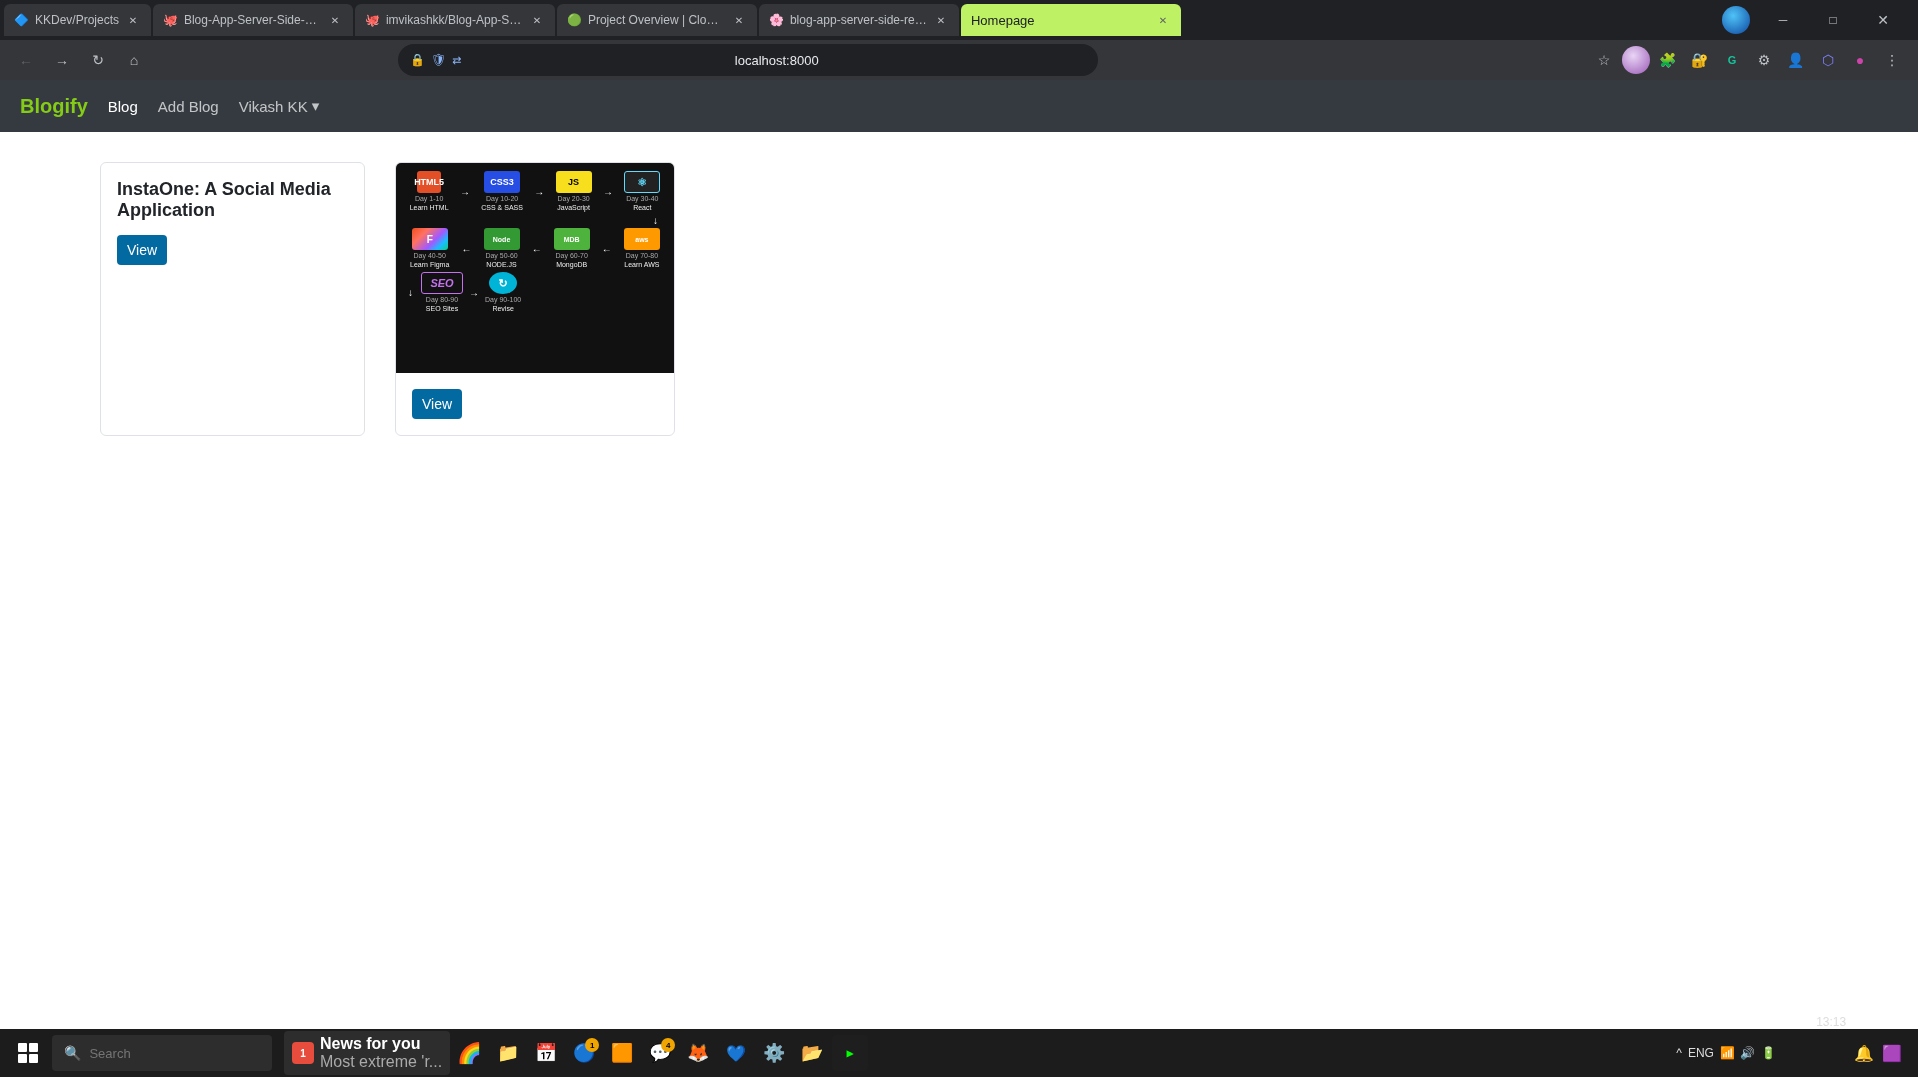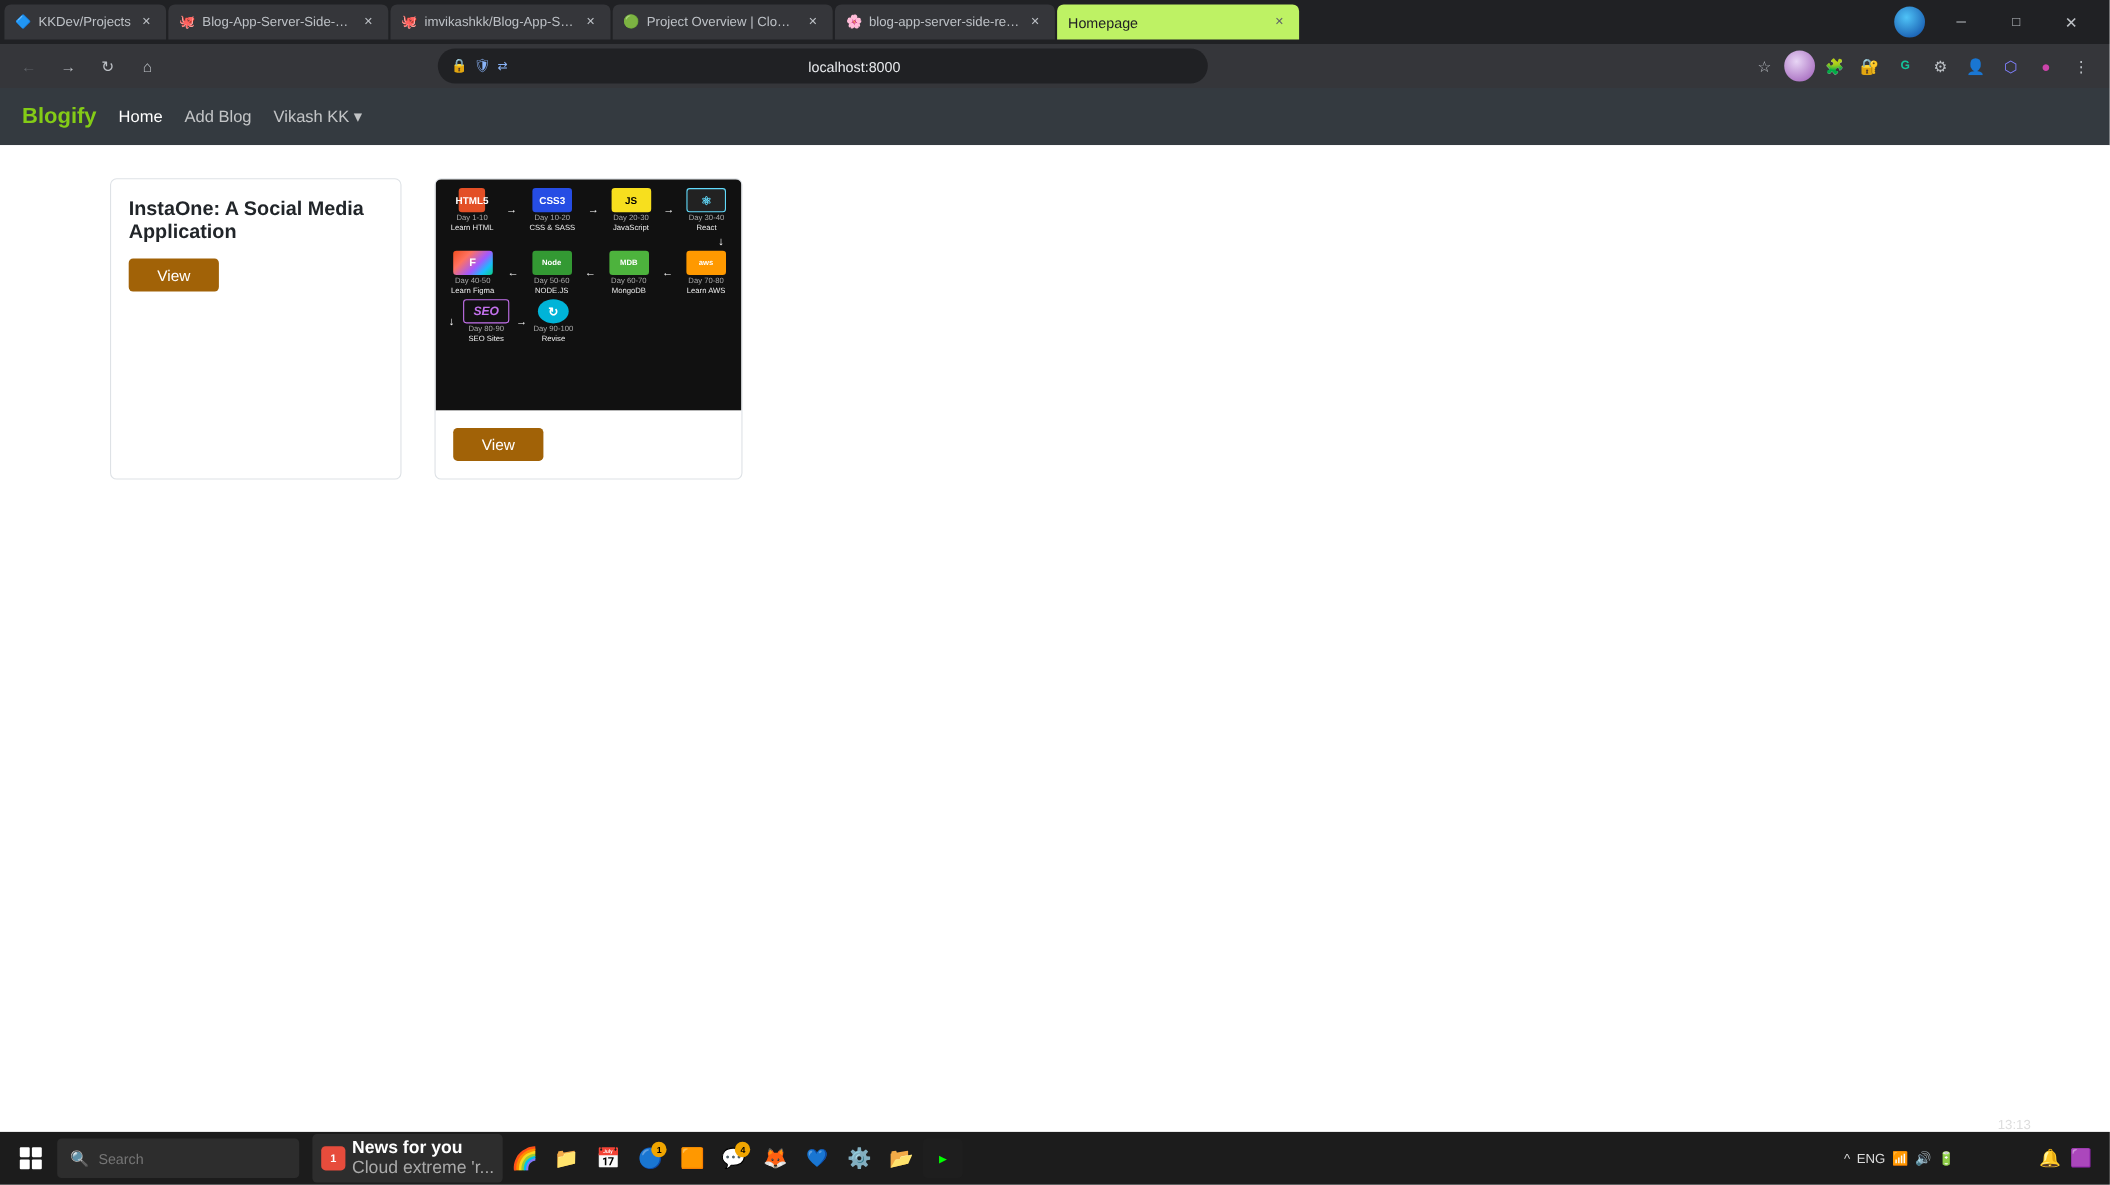--- a/index.html
+++ b/index.html
@@ -221,24 +221,24 @@
     }
 
     .card-title {
       font-size: 18px;
       font-weight: 600;
       color: #212529;
       margin-bottom: 14px;
     }
 
     .btn-primary {
-      background: #a16207;
+      background: #0369a1;
       color: #fff;
       border: none;
-      padding: 7px 26px;
+      padding: 7px 10px;
       border-radius: 4px;
       font-size: 14px;
       cursor: pointer;
     }
 
     
     .instaone-img {
       width: 100%;
       height: 165px;
       background: #1a1a1a;
@@ -489,21 +489,21 @@
       <div class="toolbar-icon">👤</div>
       <div class="toolbar-icon" style="color:#8080ff;">⬡</div>
       <div class="toolbar-icon" style="color:#cc44aa;">●</div>
       <div class="toolbar-icon">⋮</div>
     </div>
   </div>
 </div>
 
 <nav class="navbar">
   <span class="navbar-brand">Blogify</span>
-  <a class="nav-link active">Home</a>
+  <a class="nav-link active">Blog</a>
   <a class="nav-link">Add Blog</a>
   <div class="nav-dropdown">
     <span>Vikash KK</span>
     <span>▾</span>
   </div>
 </nav>
 
 <div class="main-content">
 
   <div class="card">
@@ -609,21 +609,21 @@
     <span class="taskbar-search-icon">🔍</span>
     <input class="taskbar-search-input" placeholder="Search" style="">
   </div>
 
   <div class="taskbar-icons">
 
     <div class="news-notification">
       <div class="news-icon">1</div>
       <div style="display:flex;flex-direction:column;">
         <span class="news-title">News for you</span>
-        <span class="news-sub">Cloud extreme 'r...</span>
+        <span class="news-sub">Most extreme 'r...</span>
       </div>
     </div>
 
     <div class="taskbar-icon" style="font-size:20px;">🌈</div>
 
     <div class="taskbar-icon">📁</div>
 
     <div class="taskbar-icon">📅</div>
 
     <div class="taskbar-icon" style="position:relative;">

